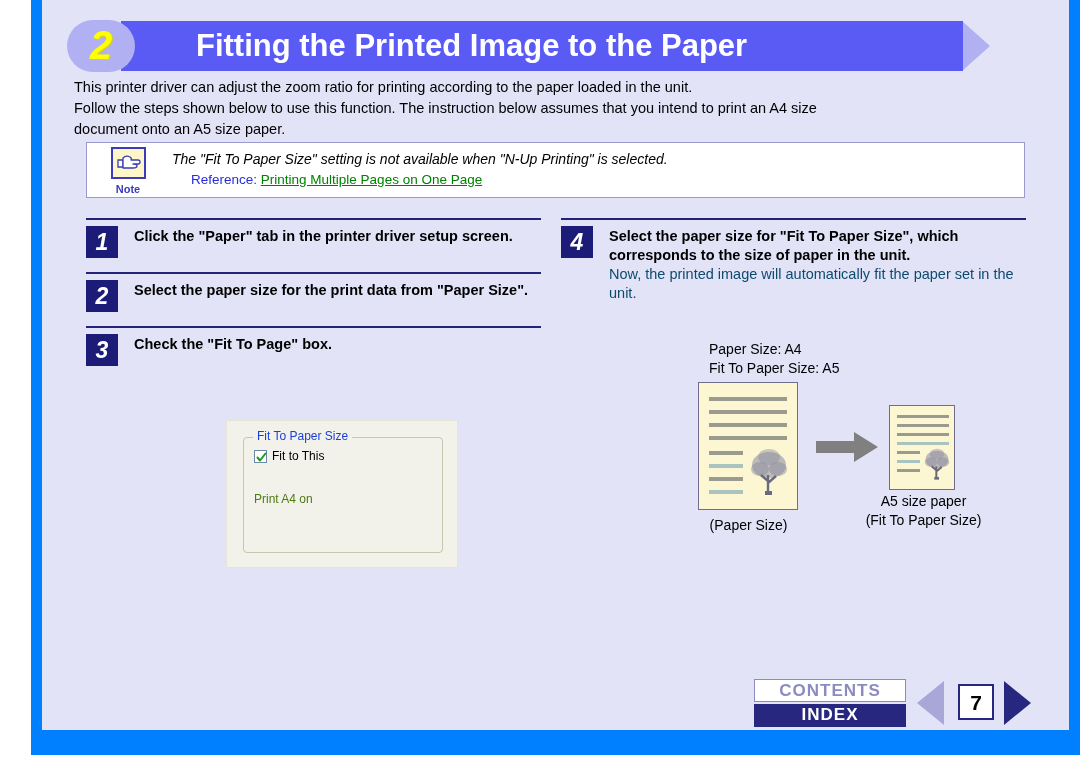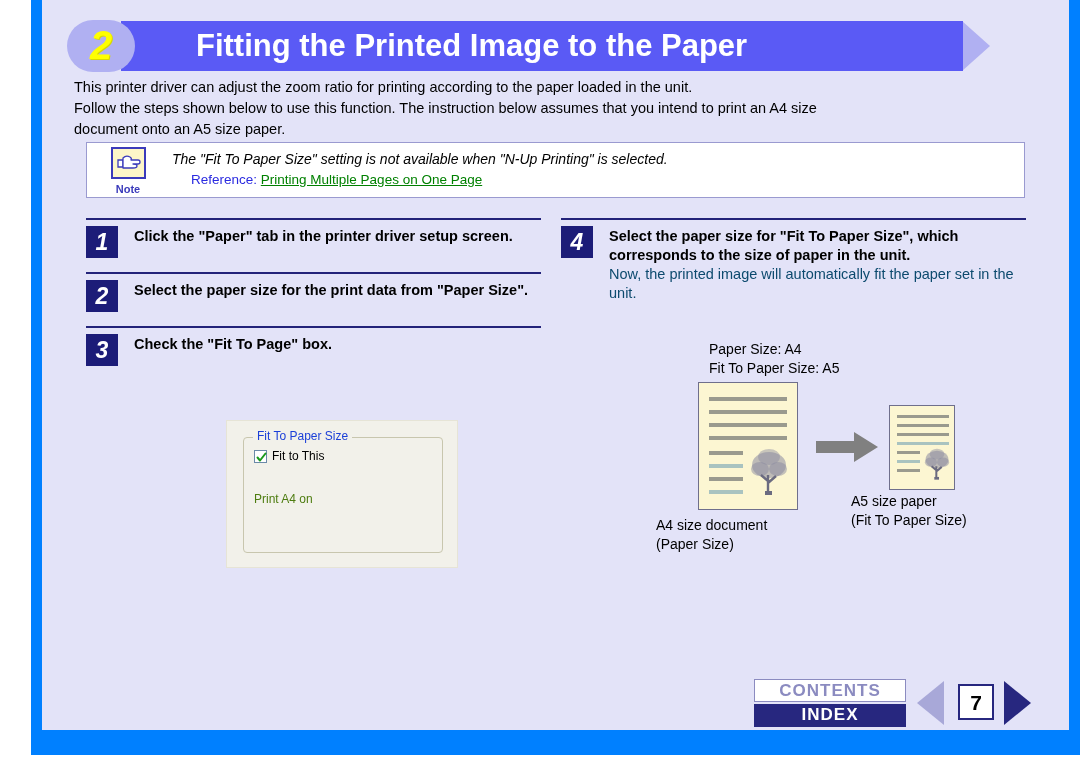--- a/index.html
+++ b/index.html
@@ -266,21 +266,21 @@
   .doc-line.teal { background: #a9c3c0; }
   .tree { position: absolute; }
   .arrow-big {
     position: absolute;
     left: 255px; top: 92px;
     width: 62px; height: 30px;
   }
   .caption {
     position: absolute;
     font-size: 14px; color: #000000;
-    line-height: 19px; 
+    line-height: 19px; text-align: center;
     white-space: nowrap;
   }
   .caption-left  { left: 95px;  top: 176px; width: 185px; }
   .caption-right { left: 290px; top: 152px; width: 145px; }
 
   
   .footer { position: absolute; left: 712px; top: 679px; width: 280px; height: 48px; }
   .nav-btn {
     position: absolute;
     width: 152px; height: 23px;
@@ -473,21 +473,20 @@
             <ellipse cx="13" cy="24" rx="9" ry="7" opacity="0.5"></ellipse>
             <ellipse cx="31" cy="24" rx="9" ry="7" opacity="0.5"></ellipse>
             <ellipse cx="22" cy="12" rx="11" ry="8" opacity="0.45"></ellipse>
           </g>
           <path d="M21 30 L21 48 M21 36 L14 30 M21 38 L29 31" stroke="#6b6b80" stroke-width="3" fill="none"></path>
           <rect x="18" y="46" width="7" height="4" fill="#6b6b80"></rect>
         </svg>
       </div>
 
       <div class="caption caption-left">
-        <div>A4 size document</div>
         <div>(Paper Size)</div>
       </div>
 
       <div class="caption caption-right">
         <div>A5 size paper</div>
         <div>(Fit To Paper Size)</div>
       </div>
 
     </div>
 

